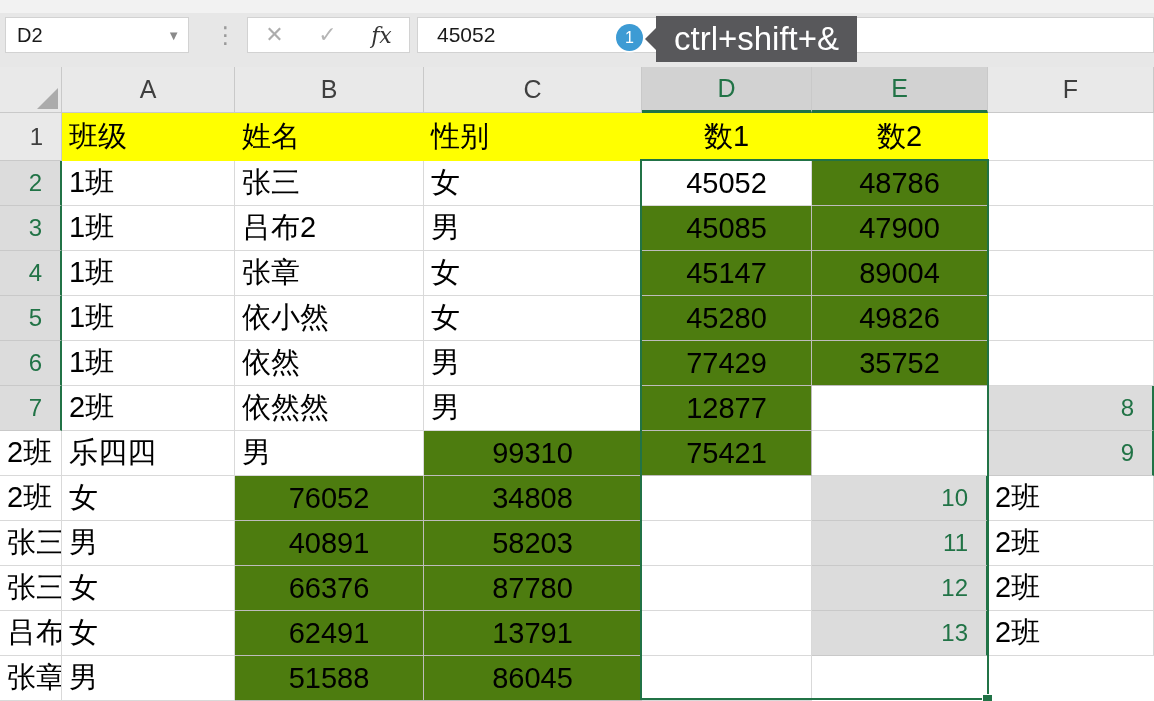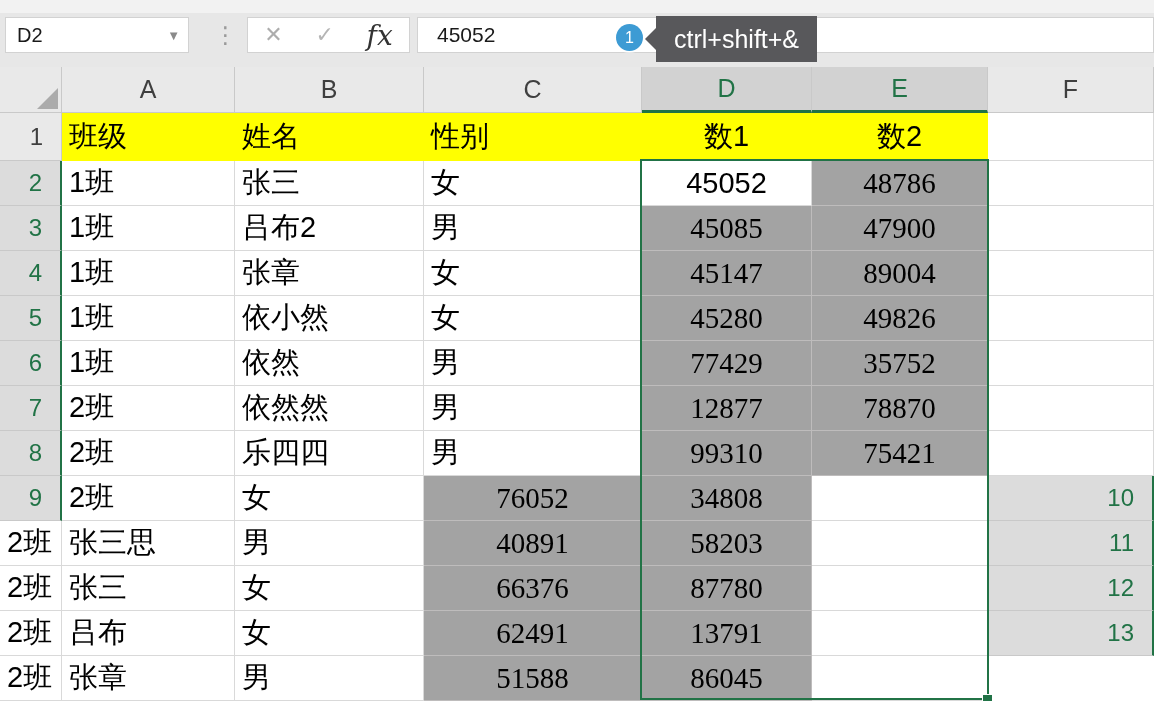--- a/index.html
+++ b/index.html
@@ -24,34 +24,34 @@
     position:absolute;left:214px;top:17px;height:36px;display:flex;align-items:center;
     color:#9a9a9a;font-size:23px;letter-spacing:1px;
   }
   .fbtns{
     position:absolute;left:247px;top:17px;width:163px;height:36px;
     background:#fff;border:1px solid #d2d2d2;box-sizing:border-box;
     display:flex;align-items:center;justify-content:space-around;
   }
   .fbtns .cancel{color:#adadad;font-size:22px;}
   .fbtns .enter{color:#b5b5b5;font-size:22px;}
-  .fbtns .fx{color:#333;font-size:28px;font-style:italic;font-family:"DejaVu Serif","Liberation Serif",serif;}
+  .fbtns .fx{color:#333;font-size:22px;font-style:italic;font-family:"DejaVu Serif","Liberation Serif",serif;}
   .finput{
     position:absolute;left:417px;top:17px;width:737px;height:36px;
     background:#fff;border:1px solid #d2d2d2;box-sizing:border-box;
     display:flex;align-items:center;font-size:21px;color:#1a1a1a;padding-left:19px;
   }
   .badge{
     position:absolute;left:616px;top:24px;width:27px;height:27px;border-radius:50%;
     background:#3d9bd4;color:#fff;font-size:16px;display:flex;align-items:center;justify-content:center;
     box-shadow:0 0 0 2px rgba(255,255,255,.55);z-index:5;
   }
   .tooltip{
     position:absolute;left:656px;top:16px;height:46px;background:#58585b;color:#fff;
-    font-size:25px;display:flex;align-items:center;padding:0 18px;z-index:4;white-space:nowrap;
+    font-size:33px;display:flex;align-items:center;padding:0 18px;z-index:4;white-space:nowrap;
   }
   .tooltip .arrow{
     position:absolute;left:-11px;top:12px;width:0;height:0;
     border-top:11px solid transparent;border-bottom:11px solid transparent;
     border-right:11px solid #58585b;
   }
 
   
   .grid{
     position:relative;width:1154px;height:634px;background:#fff;
@@ -80,21 +80,21 @@
     font-size:24px;color:#3f3f3f;padding-right:18px;cursor:default;
   }
   .rh.rsel{background:#dcdcdc;color:#217346;border-right:2px solid #217346;}
   .c{ 
     border-right:1px solid #d9d9d9;border-bottom:1px solid #d9d9d9;
     display:flex;align-items:center;font-size:29px;color:#000;padding-left:7px;
   }
   .c.num{justify-content:center;padding-left:0;}
   .c.yellow{background:#ffff00;border-right-color:#ffff00;border-bottom-color:#ffff00;text-align:right;}
   .c.yellow.num{justify-content:center;}
-  .c.sel{background:#a3a3a3;border-right-color:#bebcbc;border-bottom-color:#bebcbc;font-family:Liberation Serif, serif;}
+  .c.sel{background:#4d7c0f;border-right-color:#bebcbc;border-bottom-color:#bebcbc;}
   .c.active{background:#ffffff;}
 
   .sel-border{
     position:absolute;left:640px;top:92px;width:349px;height:541px;
     border:2px solid #217346;box-sizing:border-box;pointer-events:none;z-index:3;
   }
   .fill-handle{
     position:absolute;left:982px;top:627px;width:9px;height:9px;
     background:#217346;border:1px solid #fff;box-sizing:content-box;z-index:4;cursor:crosshair;
   }
@@ -189,21 +189,20 @@
     <div class="cell c">男</div>
     <div class="cell c num sel">77429</div>
     <div class="cell c num sel">35752</div>
     <div class="cell c"></div>
 
     <div class="cell rh rsel">7</div>
     <div class="cell c">2班</div>
     <div class="cell c">依然然</div>
     <div class="cell c">男</div>
     <div class="cell c num sel">12877</div>
-    <div class="cell c num sel">78870</div>
     <div class="cell c"></div>
 
     <div class="cell rh rsel">8</div>
     <div class="cell c">2班</div>
     <div class="cell c">乐四四</div>
     <div class="cell c">男</div>
     <div class="cell c num sel">99310</div>
     <div class="cell c num sel">75421</div>
     <div class="cell c"></div>
 

